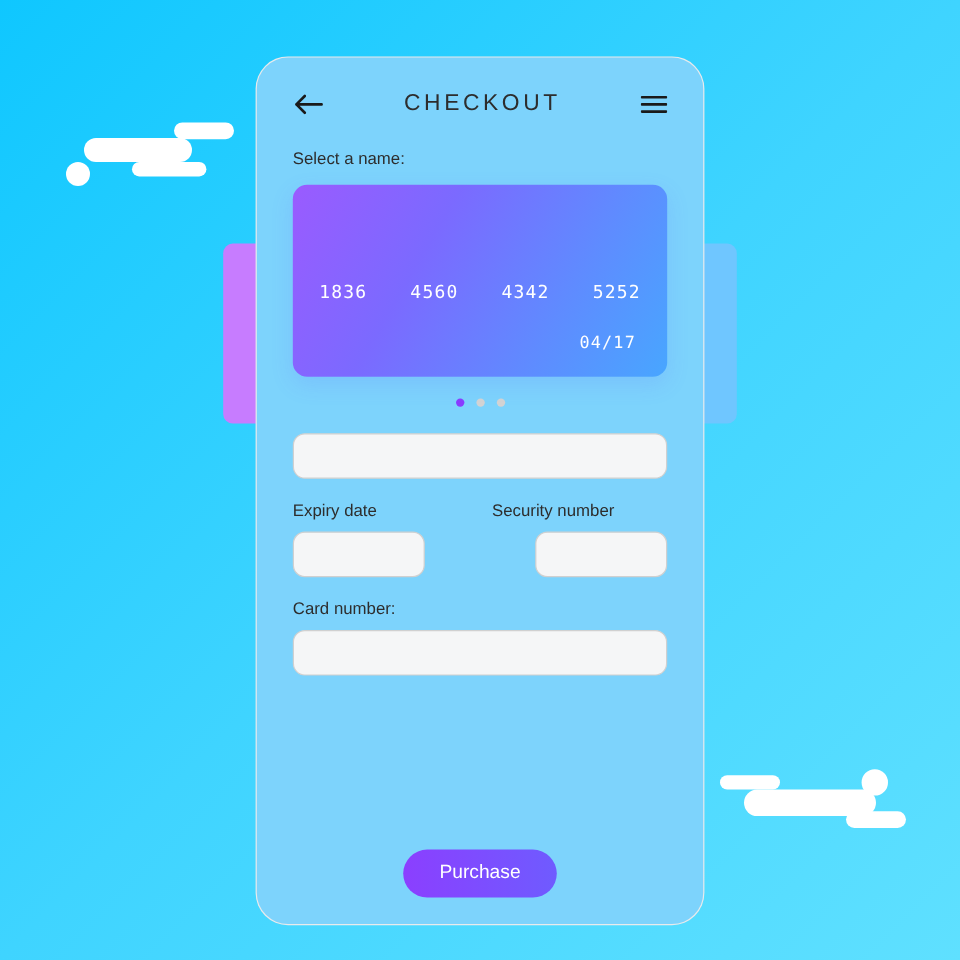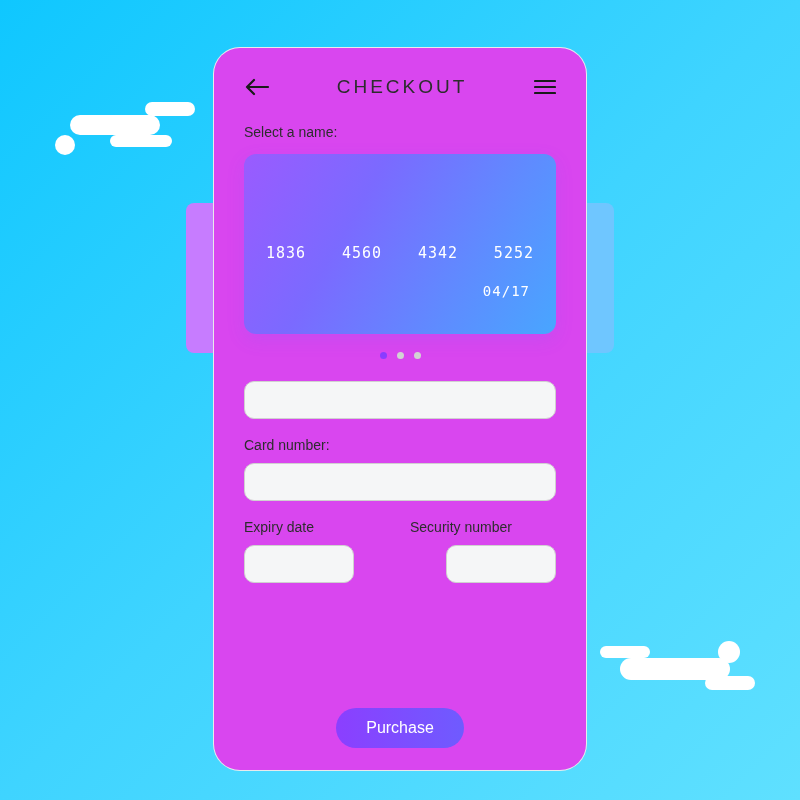--- a/index.html
+++ b/index.html
@@ -37,21 +37,21 @@
   .peek-left { left: 186px; background: #c77cff; }
   .peek-right { right: 186px; background: #6fc6ff; }
 
   
   .phone {
     position: absolute;
     left: 214px;
     top: 48px;
     width: 372px;
     height: 722px;
-    background: #d946ef;
+    background: #7dd3fc;
     border-radius: 26px;
     box-shadow: 0 0 0 1px #e9eaec;
     padding: 28px 30px 22px;
     z-index: 2;
     display: flex;
     flex-direction: column;
   }
 
   .header {
     display: flex;
@@ -68,42 +68,42 @@
   }
 
   .section-label {
     font-size: 14px;
     color: #2d2d2d;
     margin-bottom: 14px;
   }
 
   .credit-card {
     width: 100%;
-    height: 180px;
+    height: 160px;
     border-radius: 12px;
     background: linear-gradient(120deg, #9a5bff 0%, #7b6aff 35%, #5f8bff 70%, #48a6ff 100%);
     padding: 24px 22px;
     color: #fff;
     position: relative;
     box-shadow: 0 6px 18px rgba(100, 100, 255, 0.15);
     display: flex;
     flex-direction: column;
     justify-content: center;
   }
   .cc-number {
     display: flex;
     justify-content: space-between;
     font-family: "OCR A Std", Menlo, Consolas, monospace;
     font-size: 15px;
     letter-spacing: 1px;
     margin-top: 18px;
   }
   .cc-expiry {
     position: absolute;
-    bottom: 35px;
+    bottom: 20px;
     right: 26px;
     font-family: "OCR A Std", Menlo, Consolas, monospace;
     font-size: 14px;
     letter-spacing: 1px;
   }
 
   .dots {
     display: flex;
     justify-content: center;
     gap: 10px;
@@ -209,33 +209,33 @@
   <div class="dots">
     <div class="dot active"></div>
     <div class="dot"></div>
     <div class="dot"></div>
   </div>
 
   <div class="form-block">
     <input class="input" type="text" value="" style="">
   </div>
 
-  <div class="form-block">
-    <label class="form-label">Card number:</label>
-    <input class="input" type="text" value="" style="">
-  </div>
-
   <div class="form-block row-2">
     <div class="col">
       <label class="form-label">Expiry date</label>
       <input class="input small" type="text" value="" style="">
     </div>
     <div class="col right">
       <label class="form-label">Security number</label>
       <input class="input small" type="text" value="" style="">
     </div>
   </div>
 
+  <div class="form-block">
+    <label class="form-label">Card number:</label>
+    <input class="input" type="text" value="" style="">
+  </div>
+
   <div class="purchase-wrap">
     <button class="purchase-btn">Purchase</button>
   </div>
 
 </div>
 
 </body></html>

